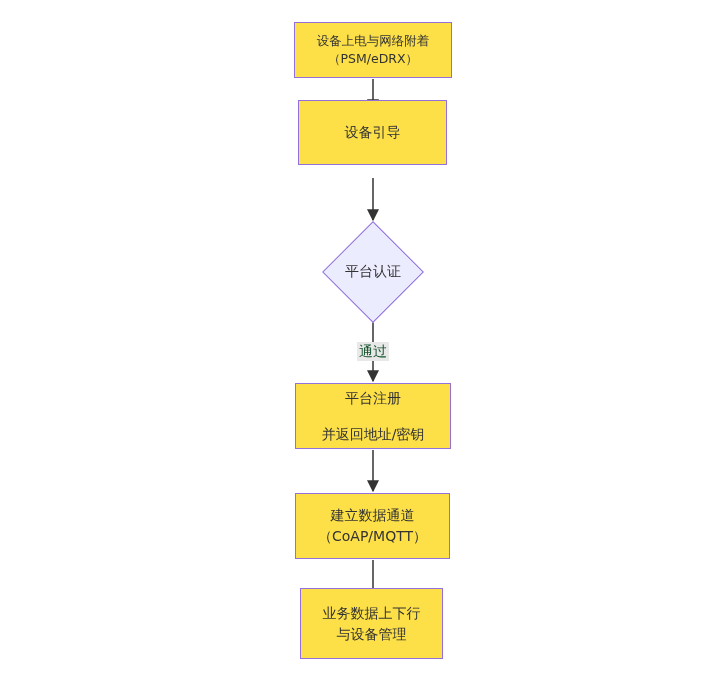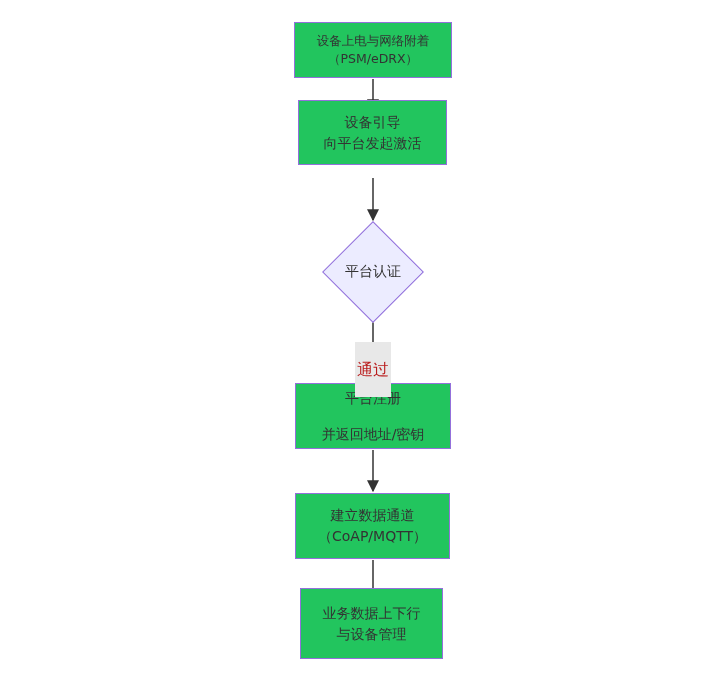--- a/index.html
+++ b/index.html
@@ -18,21 +18,21 @@
   }
   .connector-layer {
     position: absolute;
     left: 0;
     top: 0;
     pointer-events: none;
   }
   .node {
     position: absolute;
     box-sizing: border-box;
-    background: #22c55e;
+    background: #fde047;
     border: 1px solid #9370DB;
     display: flex;
     flex-direction: column;
     align-items: center;
     justify-content: center;
     text-align: center;
     font-size: 14px;
     line-height: 21px;
     z-index: 2;
   }
@@ -68,24 +68,24 @@
     font-size: 14px;
     z-index: 2;
     text-align: center;
   }
   .edge-label {
     position: absolute;
     left: 373px;
     top: 342px;
     transform: translateX(-50%);
     background: #e8e8e8;
-    color: #b91c1c;
-    font-size: 16px;
+    color: #14532d;
+    font-size: 14px;
     line-height: 19px;
-    padding: 18px 2px;
+    padding: 0 2px;
     z-index: 3;
     white-space: nowrap;
   }
 </style>
 </head>
 <body>
 
 <div class="canvas">
 
   <svg class="connector-layer" width="726" height="700" viewBox="0 0 726 700">
@@ -101,21 +101,20 @@
     <line x1="373" y1="560" x2="373" y2="599" stroke="#333333" stroke-width="1.5" marker-end="url(#arrowhead)"></line>
   </svg>
 
   <div class="node node-power">
     <span class="line">设备上电与网络附着</span>
     <span class="line">（PSM/eDRX）</span>
   </div>
 
   <div class="node node-boot">
     <span class="line">设备引导</span>
-    <span class="line">向平台发起激活</span>
   </div>
 
   <div class="diamond-shape"></div>
   <div class="diamond-label">
     <span class="line">平台认证</span>
   </div>
 
   <div class="edge-label">通过</div>
 
   <div class="node node-register">

